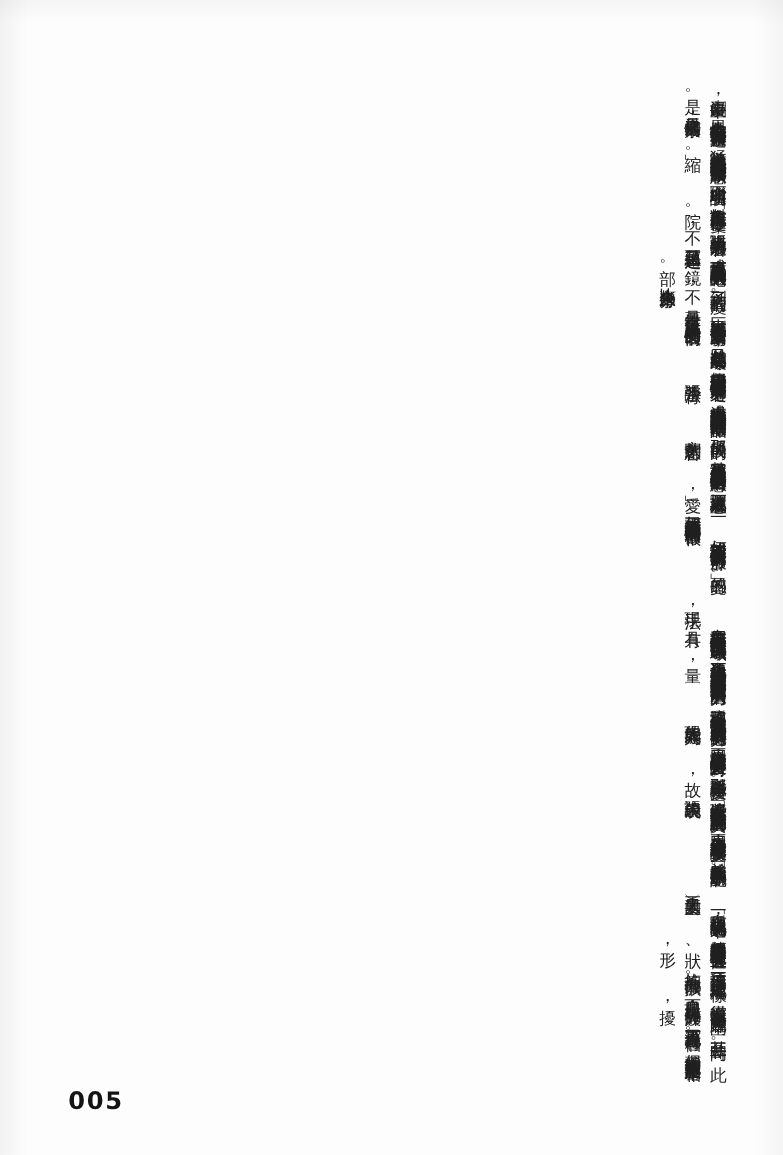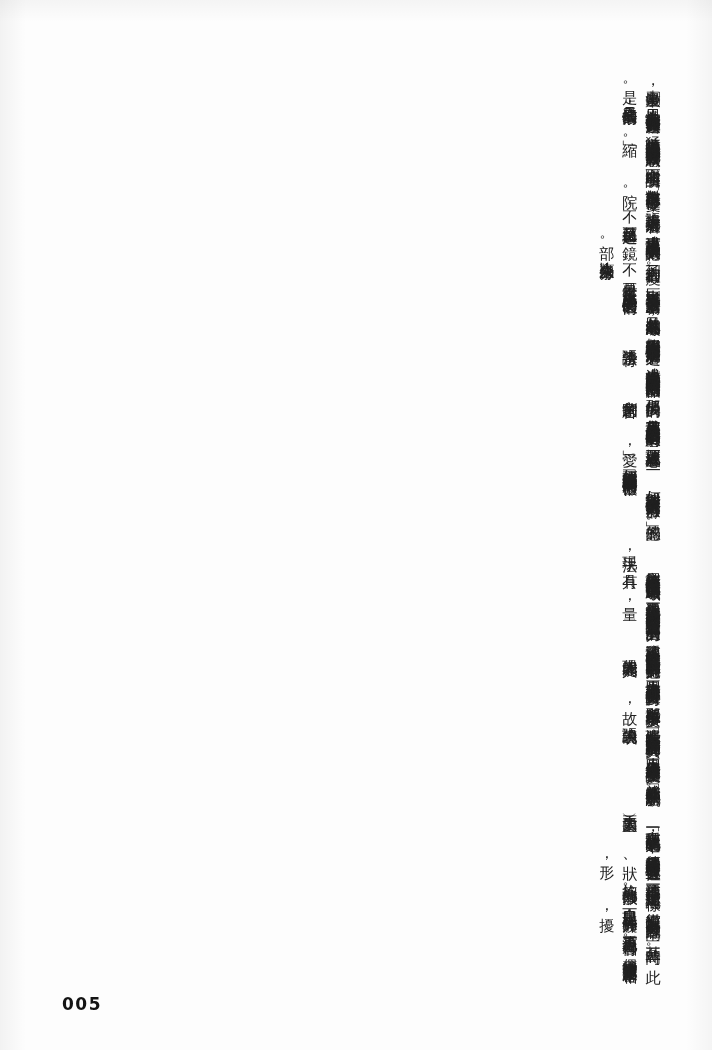--- a/index.html
+++ b/index.html
@@ -53,21 +53,21 @@
     white-space: normal;
     text-align: justify;
   }
 
   
 
   #page-number {
     position: absolute;
     left: 62px;
     bottom: 36px;
-    font-size: 17px;
+    font-size: 22px;
     font-weight: bold;
     letter-spacing: 1.5px;
     color: #141414;
     font-family: "DejaVu Sans", "Liberation Sans", sans-serif;
   }
 
   
   #edge-shade-left {
     position: absolute;
     left: 0; top: 0; bottom: 0; width: 26px;

